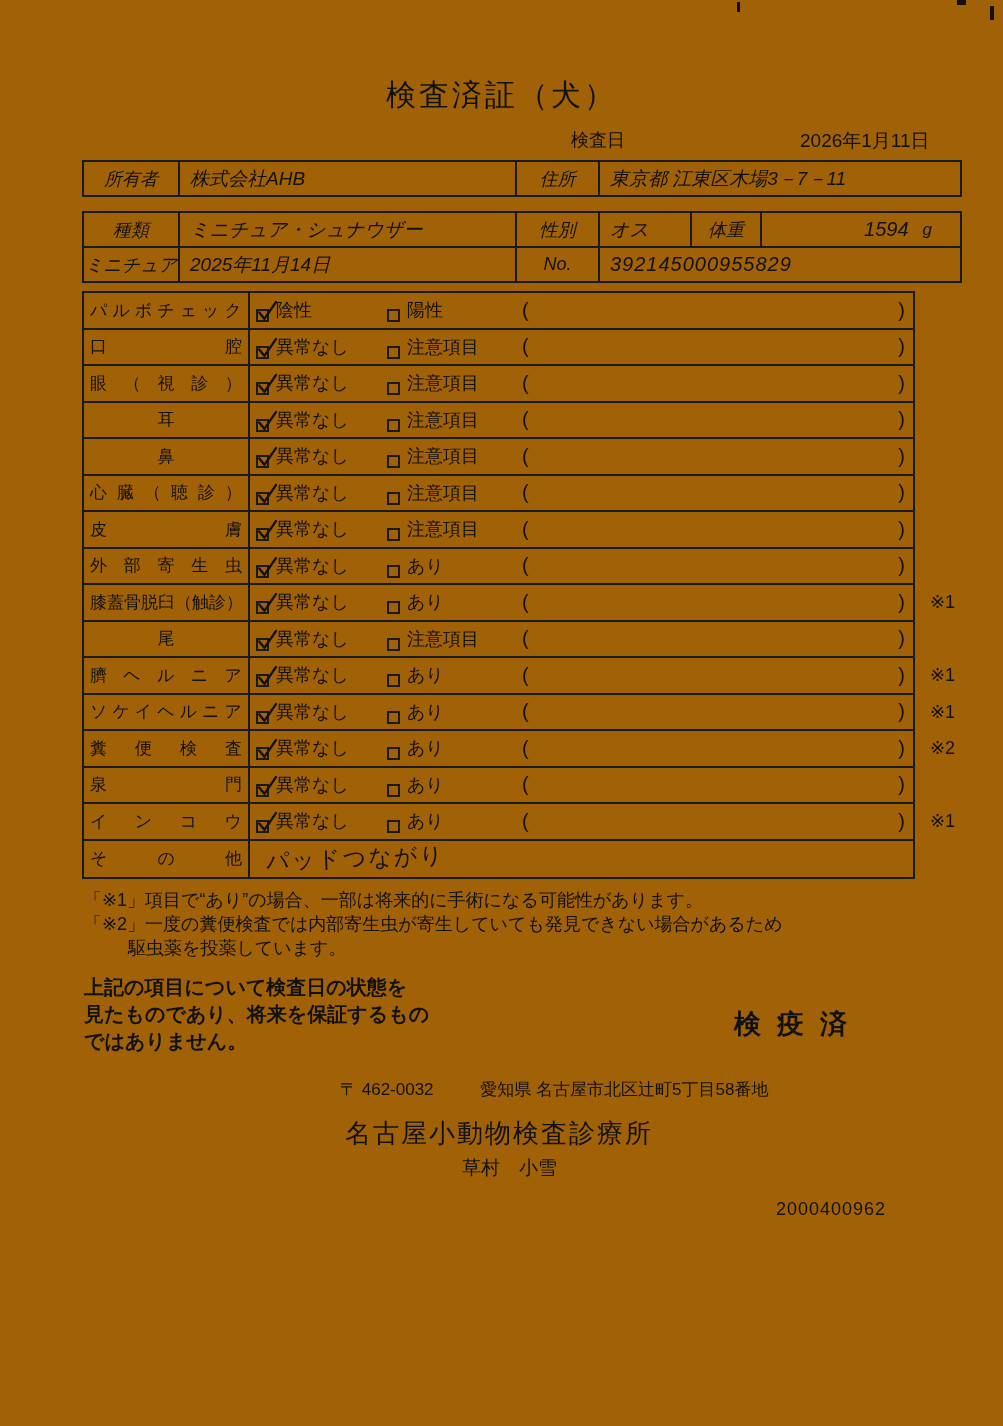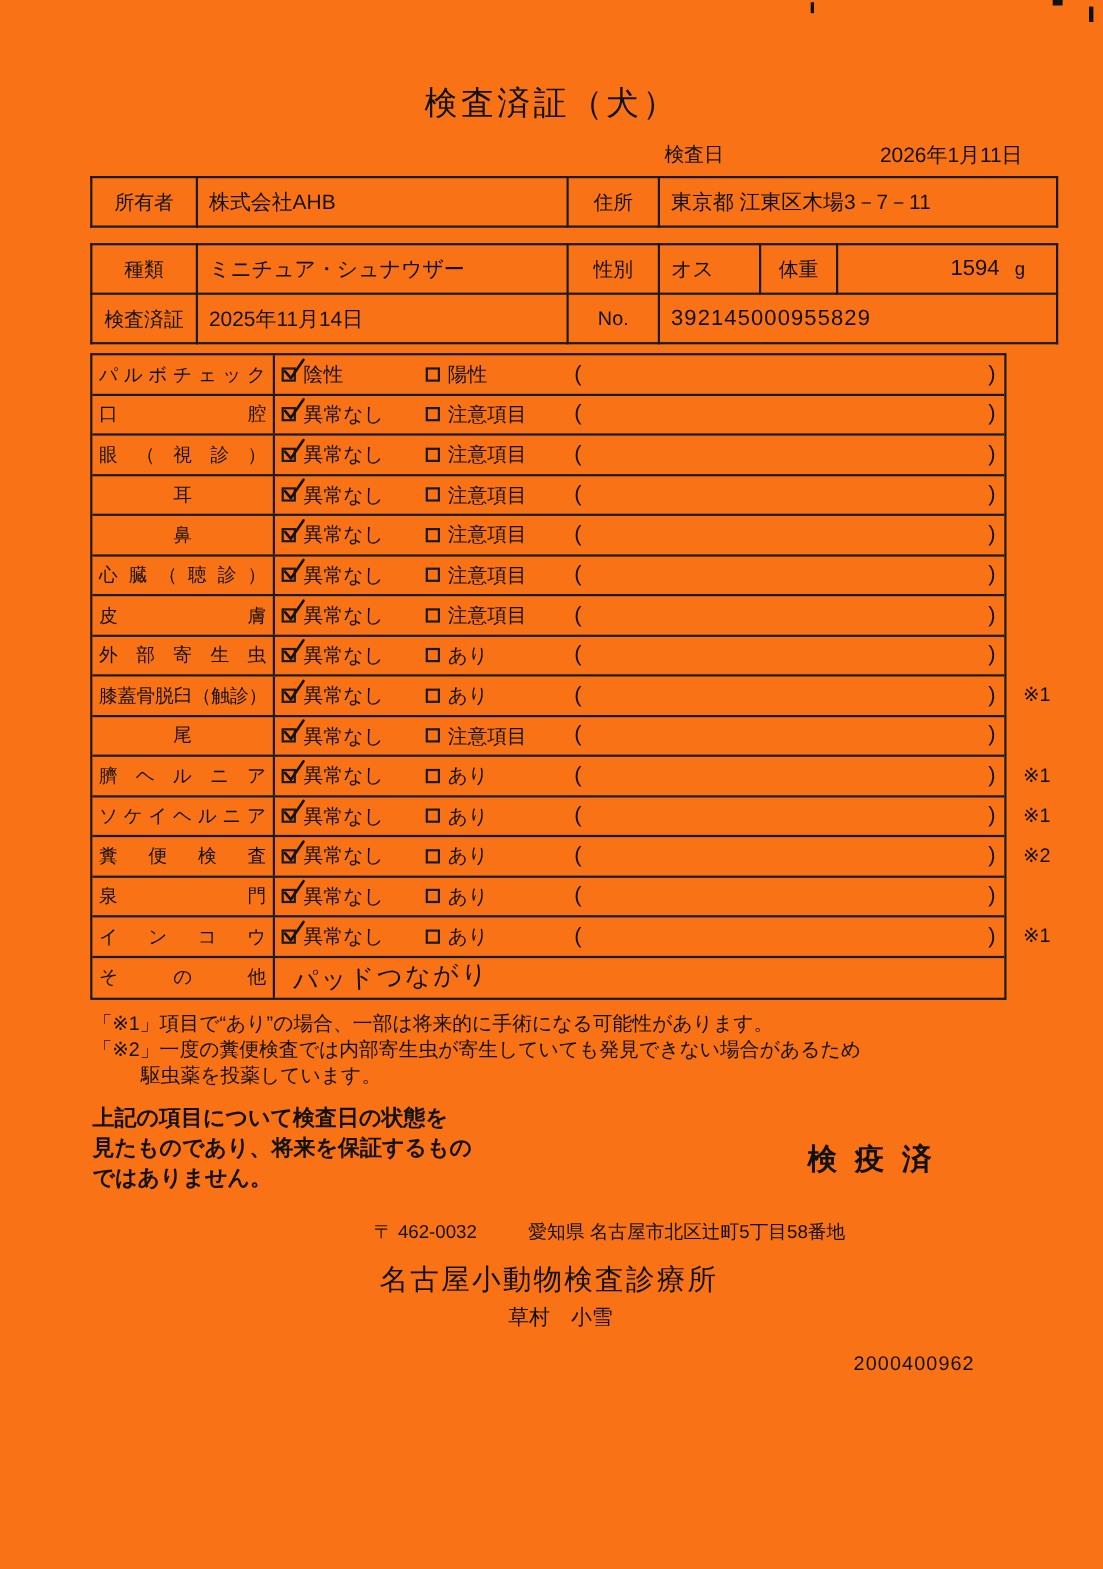--- a/index.html
+++ b/index.html
@@ -1,49 +1,49 @@
 <!DOCTYPE html>
 <html><head>
 <meta charset="utf-8">
 <style>
   * { margin:0; padding:0; box-sizing:border-box; }
   body { background:#888; font-family:"Liberation Sans","DejaVu Sans",sans-serif; color:#111; }
-  .page { position:relative; width:1003px; height:1426px; background:#f97316; margin:0 auto; overflow:hidden; padding-top:78px; }
+  .page { position:relative; width:1003px; height:1426px; background:#a16207; margin:0 auto; overflow:hidden; padding-top:78px; }
 
   .speck { position:absolute; background:#111; }
   .s1 { left:737px; top:2px; width:3px; height:10px; }
   .s2 { left:957px; top:0; width:9px; height:5px; }
   .s3 { left:990px; top:6px; width:4px; height:14px; }
 
   .title { text-align:center; font-size:30px; letter-spacing:3px; height:34px; line-height:34px; }
 
   .date-line { position:relative; height:22px; margin-top:16px; font-size:18px; }
-  .date-line .lab { position:absolute; left:604px; top:0; }
+  .date-line .lab { position:absolute; left:571px; top:0; }
   .date-line .val { position:absolute; left:800px; top:0; font-size:19px; }
 
   table { border-collapse:collapse; margin-left:82px; table-layout:fixed; }
-  td { border:2px solid #1a1a1a; height:45px; font-size:18px; overflow:hidden; white-space:nowrap; }
+  td { border:2px solid #1a1a1a; height:35px; font-size:18px; overflow:hidden; white-space:nowrap;font-style:italic; }
   td.lbl { text-align:center; }
   td.val { padding-left:10px; font-size:19px; }
   .owner-table { margin-top:10px; }
   .pet-table { margin-top:14px; }
   .weight-cell { display:flex; align-items:center; justify-content:flex-end; gap:14px; padding-right:28px; height:31px; }
   .weight-cell .wv { font-size:20px; }
   .weight-cell .wu { font-size:17px; }
   td.num { padding-left:10px; font-size:20px; letter-spacing:1px; }
 
   .intro { margin:9px 0 0 84px; font-size:18px; height:22px; }
 
   .items-table { position:relative; margin:8px 0 0 82px; width:833px; border:2px solid #1a1a1a; }
   .item-row { position:relative; display:flex; height:36.5px; border-bottom:2px solid #1a1a1a; align-items:stretch; }
   .item-row:last-child { border-bottom:none; }
   .item-label { width:166px; flex:none; border-right:2px solid #1a1a1a; display:flex; align-items:center; justify-content:space-between; padding:0 6px; font-size:17px; }
   .item-label.single { justify-content:center; }
   .item-content { flex:1; display:flex; align-items:center; padding-left:6px; }
-  .opt { display:flex; align-items:center; gap:7px; flex:none; }
+  .opt { display:flex; align-items:flex-end; gap:7px; flex:none; }
   .opt.ok { width:131px; }
   .opt.ng { width:135px; }
   .cb { position:relative; width:13px; height:13px; border:2px solid #1a1a1a; flex:none; }
   .cb svg { position:absolute; left:-3px; top:-11px; width:23px; height:23px; overflow:visible; }
   .opt-label { font-size:18px; }
   .paren { font-size:20px; }
   .paren.close { margin-right:8px; }
   .note-sp { flex:1; font-size:18px; padding:0 8px; }
   .row-mark { position:absolute; right:-42px; top:50%; transform:translateY(-50%); font-size:18px; white-space:nowrap; }
   .handwritten { font-size:23px; letter-spacing:2px; margin-left:10px; transform:rotate(-2deg); }
@@ -112,21 +112,21 @@
       <td class="val">オス</td>
       <td class="lbl">体重</td>
       <td>
         <div class="weight-cell">
           <span class="wv">1594</span>
           <span class="wu">g</span>
         </div>
       </td>
     </tr>
     <tr>
-      <td class="lbl">検査済証</td>
+      <td class="lbl">ミニチュア</td>
       <td class="val">2025年11月14日</td>
       <td class="lbl">No.</td>
       <td class="num" colspan="3">392145000955829</td>
     </tr>
   </tbody>
     </table>
 
 
   <div class="items-table">
       <div class="item-row">

